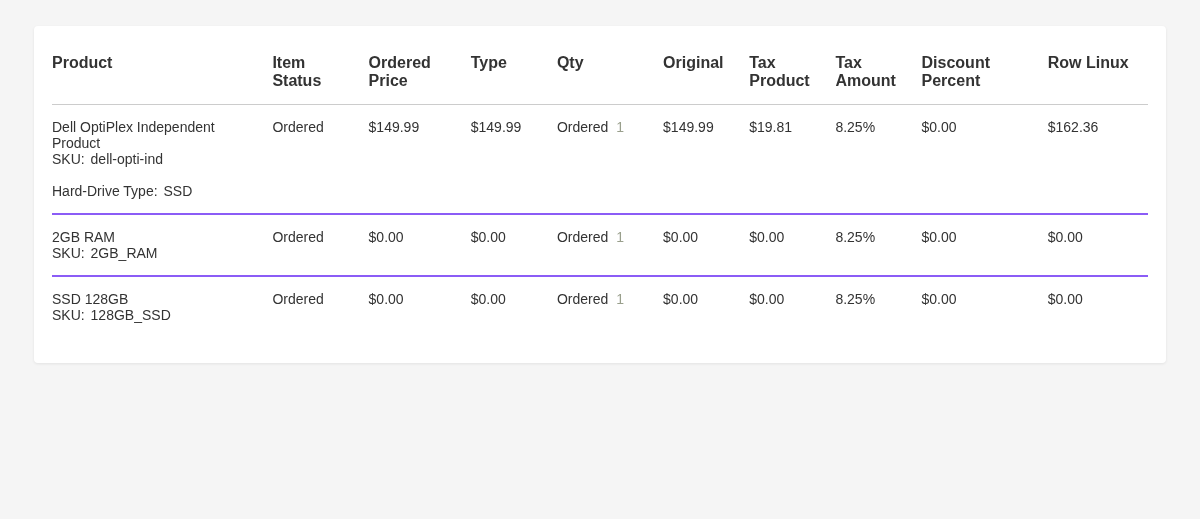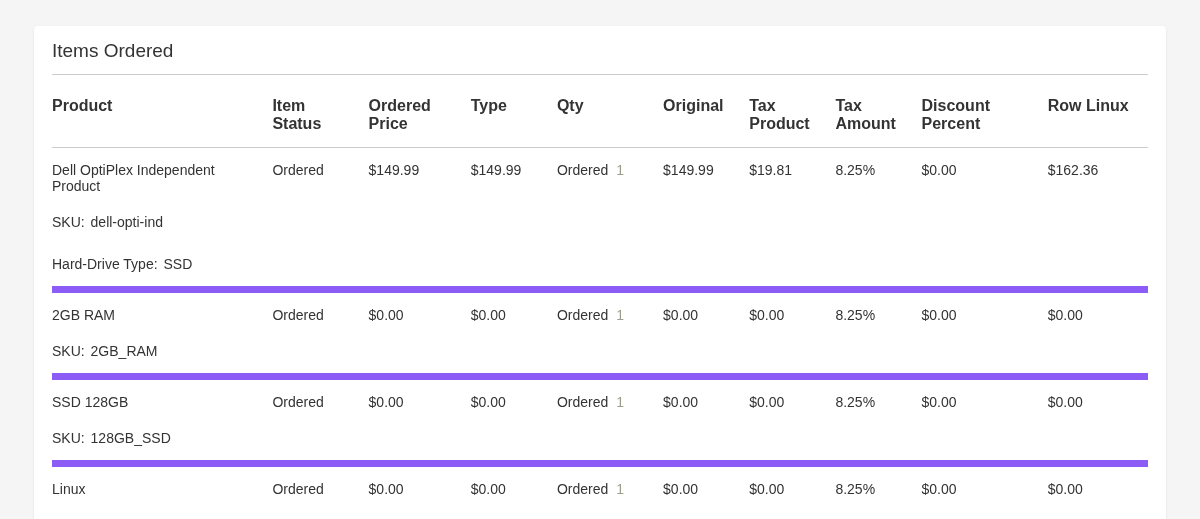--- a/index.html
+++ b/index.html
@@ -39,58 +39,57 @@
     text-align: left;
     font-weight: 700;
     font-size: 16px;
     color: #333;
     padding: 14px 12px 14px 0;
     border-bottom: 1px solid #ccc;
     vertical-align: top;
   }
   table.items tbody tr td {
     padding: 14px 12px 14px 0;
-    border-bottom: 7px solid #8b5cf6;
+    border-bottom: 2px solid #8b5cf6;
     vertical-align: top;
     font-size: 14px;
     color: #333;
   }
   table.items tbody tr:last-child td {
     border-bottom: none;
   }
   .product-name {
     font-size: 14px;
   }
   .product-meta {
-    margin-top: 20px;
+    margin-top: 0;
     font-size: 14px;
     color: #333;
   }
-  .product-meta + .product-meta { margin-top: 26px; }
+  .product-meta + .product-meta { margin-top: 16px; }
   .meta-label { color: #333; }
   .meta-value { color: #333; margin-left: 2px; }
   .qty-label { color: #333; }
   .qty-value { color: #999f8c; margin-left: 4px; }
   .col-product  { width: 220px; }
   .col-status   { width: 96px;  }
   .col-oprice   { width: 102px; }
   .col-price    { width: 86px;  }
   .col-qty      { width: 106px; }
   .col-subtotal { width: 86px;  }
   .col-taxamt   { width: 86px;  }
   .col-taxpct   { width: 86px;  }
   .col-discount { width: 126px; }
   .col-rowtotal { width: 100px; }
 </style>
 </head>
 <body>
 
 <div class="page">
   <div class="card">
-    <h2 class="section-title">Items Ordered</h2>
     <table class="items">
       <colgroup>
         <col class="col-product">
         <col class="col-status">
         <col class="col-oprice">
         <col class="col-price">
         <col class="col-qty">
         <col class="col-subtotal">
         <col class="col-taxamt">
         <col class="col-taxpct">
@@ -176,37 +175,16 @@
             <span class="qty-label">Ordered</span>
             <span class="qty-value">1</span>
           </td>
           <td>$0.00</td>
           <td>$0.00</td>
           <td>8.25%</td>
           <td>$0.00</td>
           <td>$0.00</td>
         </tr>
 
-        <tr>
-          <td>
-            <div class="product-name">Linux</div>
-            <div class="product-meta">
-              <span class="meta-label">SKU:</span>
-              <span class="meta-value">linux</span>
-            </div>
-          </td>
-          <td>Ordered</td>
-          <td>$0.00</td>
-          <td>$0.00</td>
-          <td>
-            <span class="qty-label">Ordered</span>
-            <span class="qty-value">1</span>
-          </td>
-          <td>$0.00</td>
-          <td>$0.00</td>
-          <td>8.25%</td>
-          <td>$0.00</td>
-          <td>$0.00</td>
-        </tr>
       </tbody>
     </table>
   </div>
 </div>
 
 </body></html>

